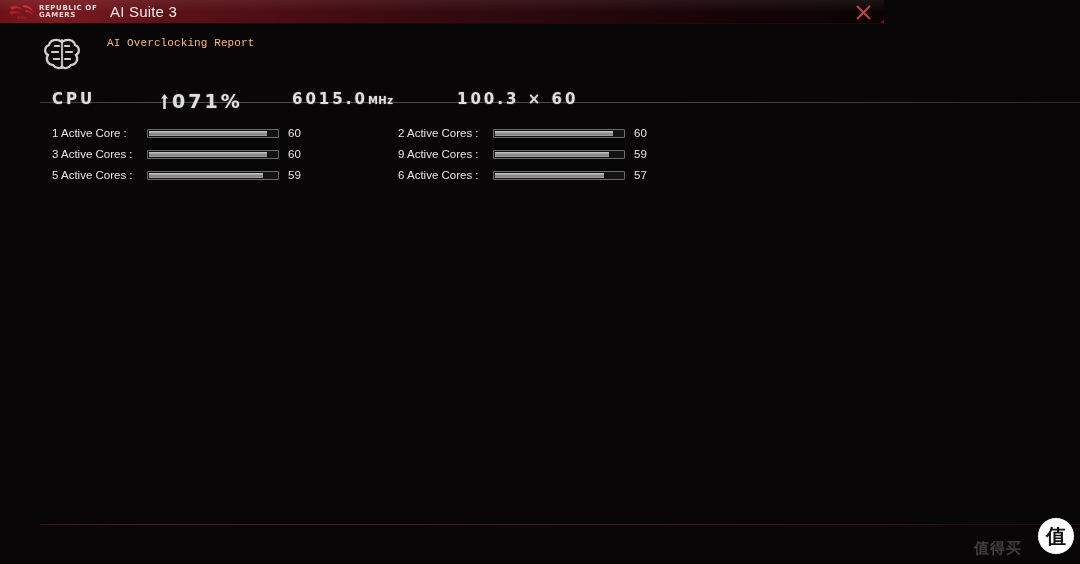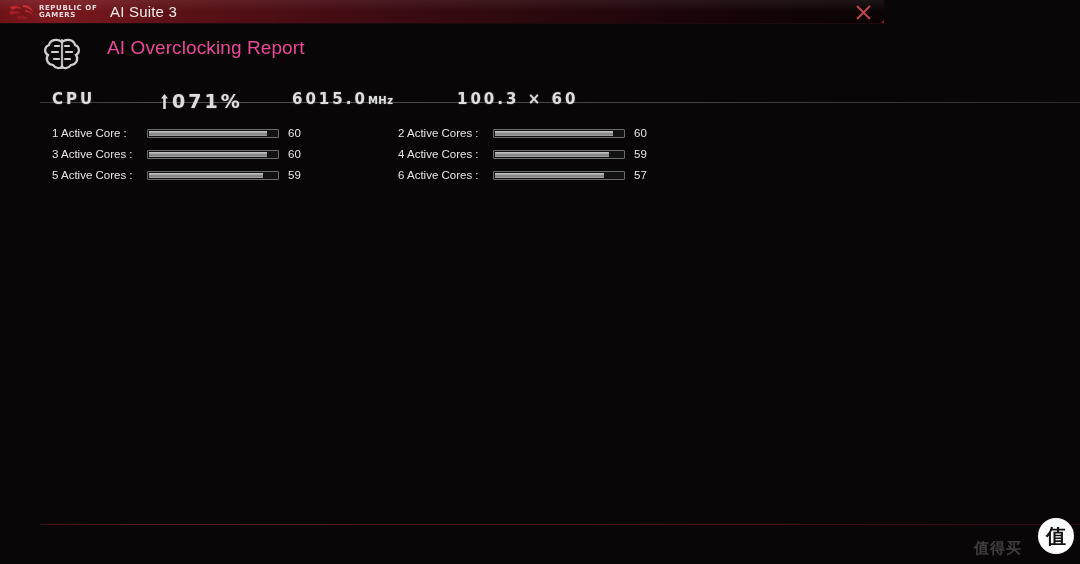--- a/index.html
+++ b/index.html
@@ -124,24 +124,25 @@
   }
   #ai-brain-icon {
     position: absolute;
     left: 42px; top: 12px;
     width: 40px; height: 36px;
   }
   #ai-brain-icon svg { display: block; }
   #page-title {
     position: absolute;
     left: 107px; top: 13px;
-    font-size: 19px;
-    color: #ec4899;
+    font-size: 11px;
+    color: #fdba74;
     letter-spacing: 0.1px;
     white-space: nowrap;
+    font-family: Liberation Mono, monospace;
   }
   #header-divider {
     position: absolute;
     left: 40px; top: 78px;
     width: 1040px; height: 1px;
     background: linear-gradient(90deg, #4a4548 0%, #6a6468 12%, #5d585c 60%, #3a3639 100%);
     opacity: 0.75;
   }
 
   
@@ -415,21 +416,21 @@
 
         <div class="core-row">
           <div class="core-label">2 Active Cores :</div>
           <div class="core-bar-wrap">
             <div class="core-bar-fill" style="width: 92%;"></div>
           </div>
           <div class="core-value">60</div>
         </div>
 
         <div class="core-row">
-          <div class="core-label">4 Active Cores :</div>
+          <div class="core-label">9 Active Cores :</div>
           <div class="core-bar-wrap">
             <div class="core-bar-fill" style="width: 89%;"></div>
           </div>
           <div class="core-value">59</div>
         </div>
 
         <div class="core-row">
           <div class="core-label">6 Active Cores :</div>
           <div class="core-bar-wrap">
             <div class="core-bar-fill" style="width: 85%;"></div>

